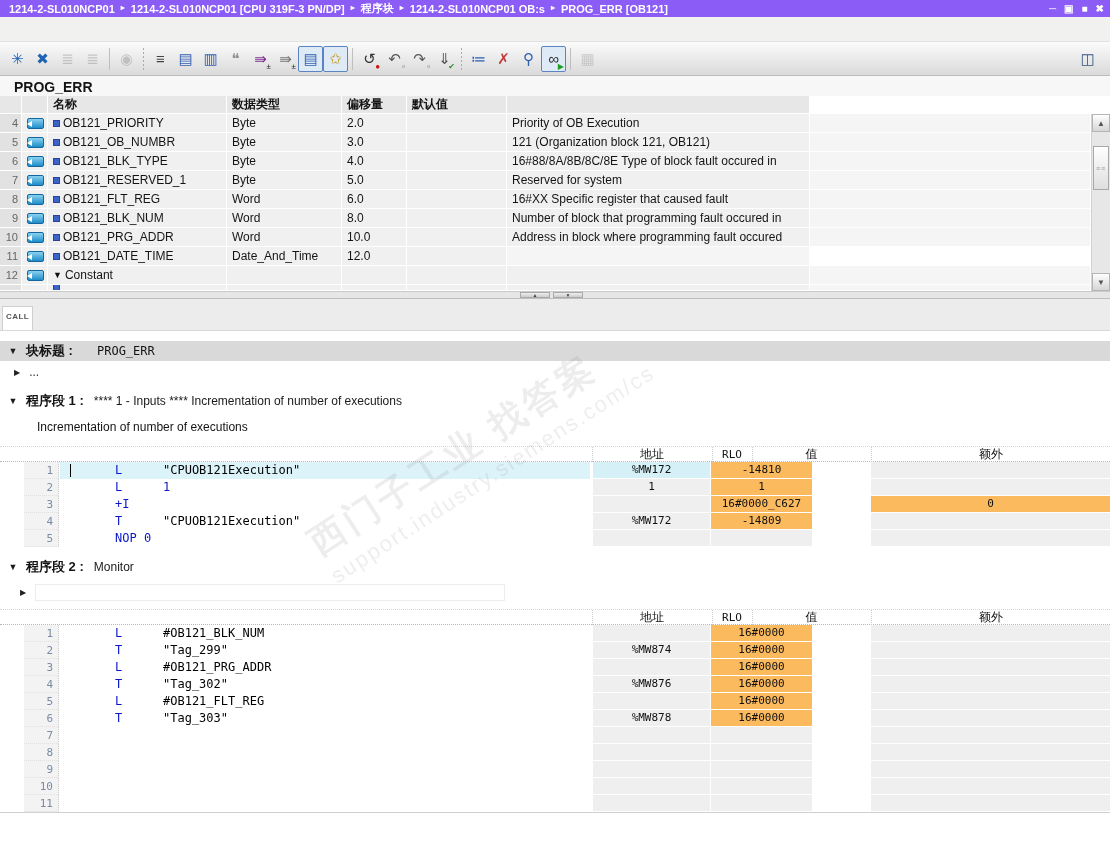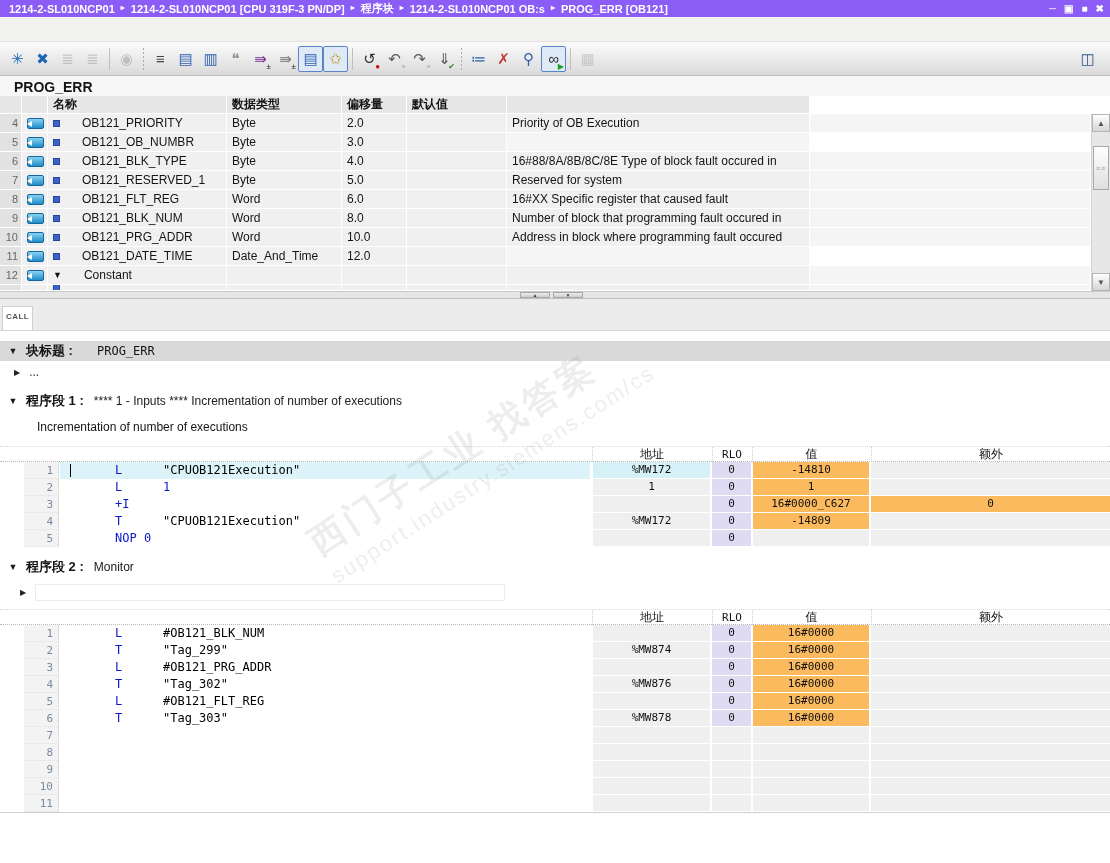--- a/index.html
+++ b/index.html
@@ -26,21 +26,21 @@
   .subtitlebar{height:20px;background:#F7F7F7;display:flex;align-items:flex-end;padding:0 0 1px 14px;font-weight:bold;font-size:14px}
 
   
   .iface{position:relative;width:1110px}
   .irow{display:grid;grid-template-columns:22px 26px 179px 115px 65px 100px 303px 1fr;height:19px;font-size:12px;width:1091px}
   .irow.hdr{height:18px}
   .irow>span{background:#F0F0F0;border-right:1px solid #fff;border-bottom:1px solid #fff;display:flex;align-items:center;padding:0 5px;overflow:hidden;white-space:nowrap}
   .irow .g{background:#E2E2E2;color:#666;font-size:11px;padding:0 3px;justify-content:flex-end}
   .irow .fill{background:#F5F5F5}
   .irow.hdr>span{background:#E7E7E7;font-weight:bold}
-  .irow .nm{padding-left:5px;gap:20px}
+  .irow .nm{padding-left:5px;gap:1px}
   .irow .nm .txt{padding-left:2px}
   .ioic{width:17px;height:11px;background:linear-gradient(#8AD2EF,#1F8CC9);border:1px solid #14679E;border-radius:2px;position:relative;flex:none}
   .ioic::before{content:"";position:absolute;left:-1px;top:2px;border-top:3px solid transparent;border-bottom:3px solid transparent;border-right:5px solid #fff}
   .blt{width:7px;height:7px;background:#3C64C8;border:1px solid #27439B;flex:none}
   .exp{font-size:9px;color:#111;flex:none}
   .irow.partial{height:6px;overflow:hidden}
   .vscroll{position:absolute;right:0;top:18px;bottom:0;width:19px;background:#E7E7E7;border-left:1px solid #D2D2D2;display:flex;flex-direction:column;align-items:stretch}
   .sbtn{height:18px;background:linear-gradient(#FEFEFE,#D6D6D6);border:1px solid #B5B5B5;font-size:8px;display:flex;align-items:center;justify-content:center;color:#555}
   .sthumb{height:44px;margin:14px 1px 0;background:linear-gradient(#FFFFFF,#DFDFDF);border:1px solid #A8A8A8;display:flex;align-items:center;justify-content:center;font-size:7px;color:#999;letter-spacing:1px}
   .sspace{flex:1}
@@ -75,21 +75,21 @@
   .mline{position:relative;height:17px;font-family:"DejaVu Sans Mono",monospace;font-size:12px}
   .lnum{position:absolute;left:24px;width:35px;height:17px;line-height:17px;text-align:right;padding-right:5px;color:#7A8BA3;font-size:11px;background:#F3F3F3;border-bottom:1px dotted #E0E0E0;border-right:1px dotted #CCC}
   .lcode{position:absolute;left:60px;width:530px;height:17px;line-height:17px;padding-left:55px;white-space:pre}
   .mline.sel .lcode{background:#DCF3F9}
   .caret{position:absolute;left:70px;top:2px;width:1px;height:13px;background:#000}
   .tok.kw,.tok.num{color:#0A16C8}
   .tok.pl{color:#000}
   .mcell{position:absolute;top:0;height:16px;line-height:16px;text-align:center;font-size:11px;background:#EFEFEF;color:#111;overflow:hidden}
   .mcell.c-addr{left:593px;width:117px}
   .mcell.c-rlo{left:712px;width:39px}
-  .mcell.c-val{left:753px;width:116px}
+  .mcell.c-val{left:711px;width:101px}
   .mcell.c-extra{left:871px;width:239px}
   .mcell.lav{background:#DEDBF2}
   .mcell.org{background:#FBBA5E}
   .mcell.cy{background:#D6F0F7}
   .mon.endline{border-bottom:1px solid #D0D0D0}
 
   
   .wm{position:absolute;left:320px;top:520px;transform:rotate(-33deg);transform-origin:left center;pointer-events:none;z-index:40;color:rgba(125,125,125,.14);white-space:nowrap}
   .wm .l1{font-size:36px;font-weight:bold;letter-spacing:4px}
   .wm .l2{font-size:22px;letter-spacing:2px;color:rgba(125,125,125,.13)}
@@ -237,20 +237,21 @@
         <span class="ic">
           <span class="ioic"></span>
         </span>
         <span class="nm">
           <span class="blt"></span>
           <span class="txt">OB121_OB_NUMBR</span>
         </span>
         <span>Byte</span>
         <span>3.0</span>
         <span></span>
+        <span>121 (Organization block 121, OB121)</span>
         <span class="fill"></span>
       </div>
       <div class="irow">
         <span class="g">6</span>
         <span class="ic">
           <span class="ioic"></span>
         </span>
         <span class="nm">
           <span class="blt"></span>
           <span class="txt">OB121_BLK_TYPE</span>

